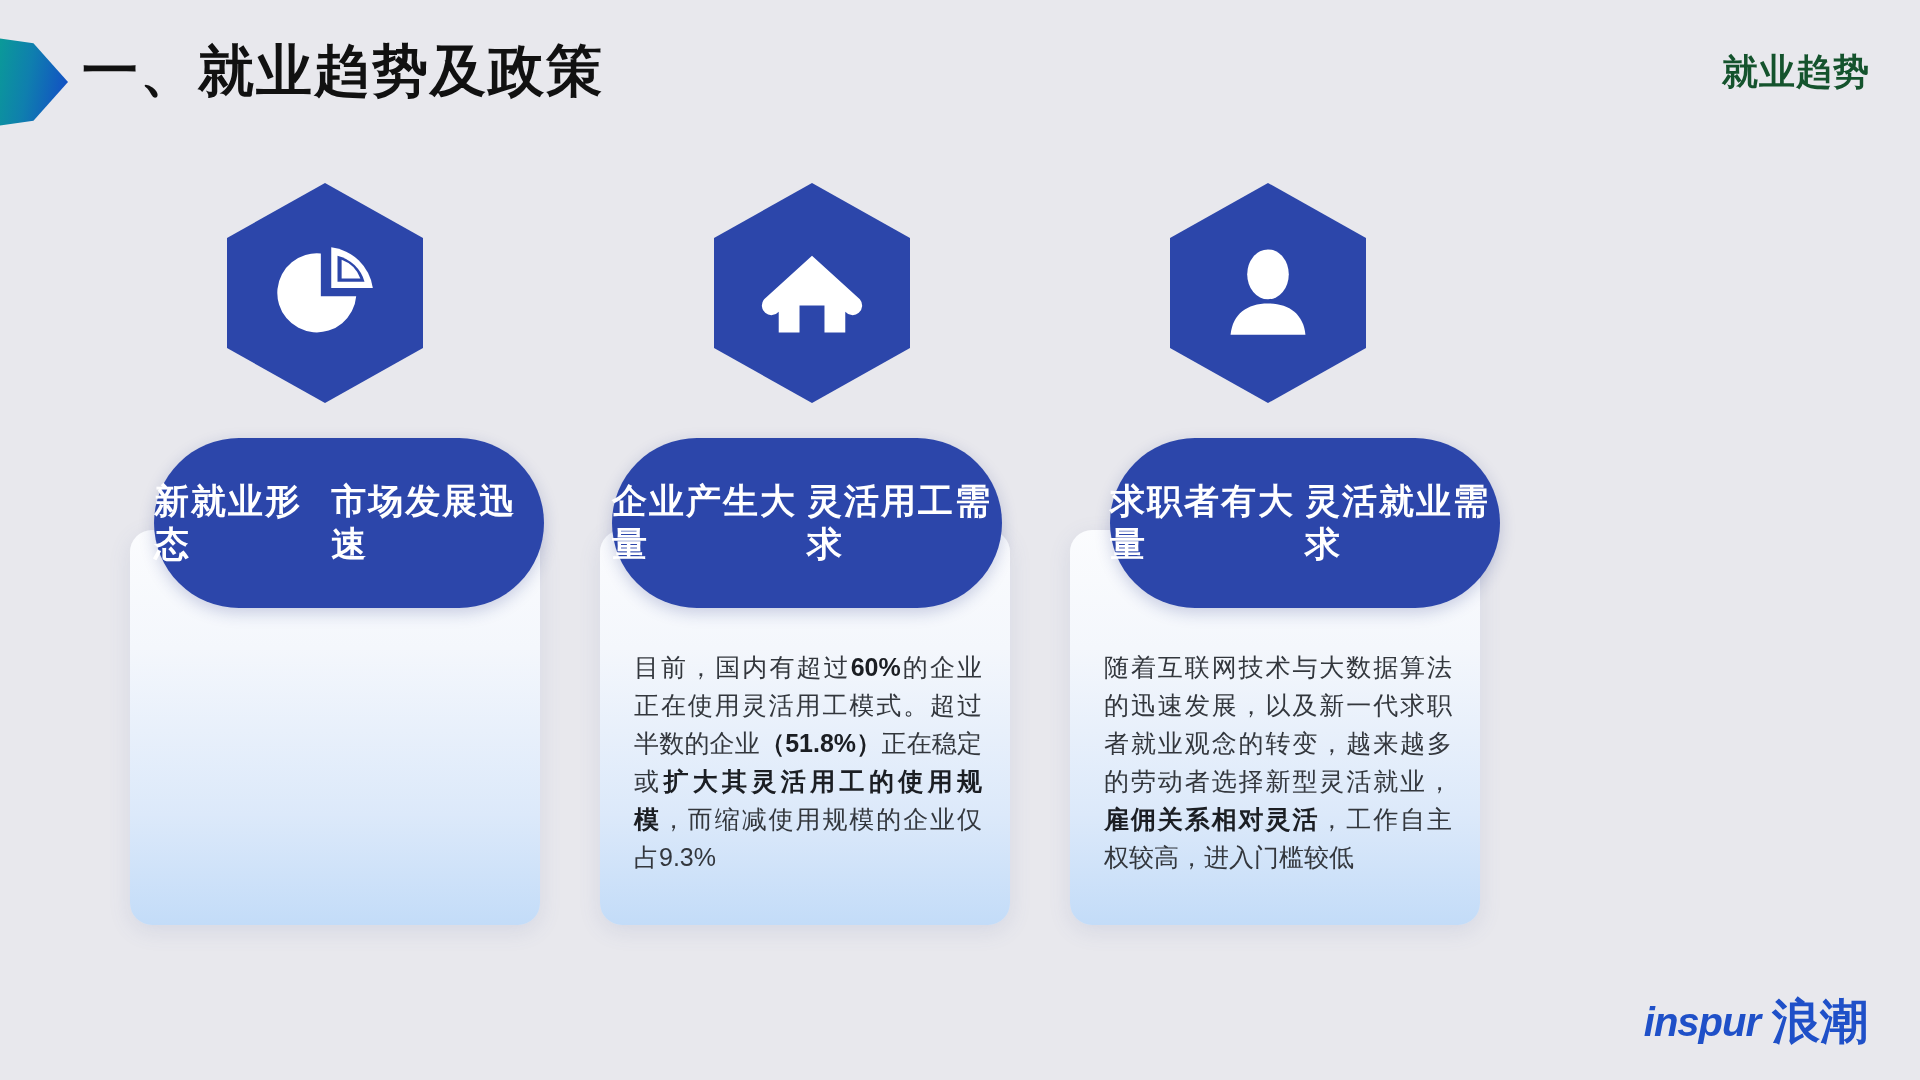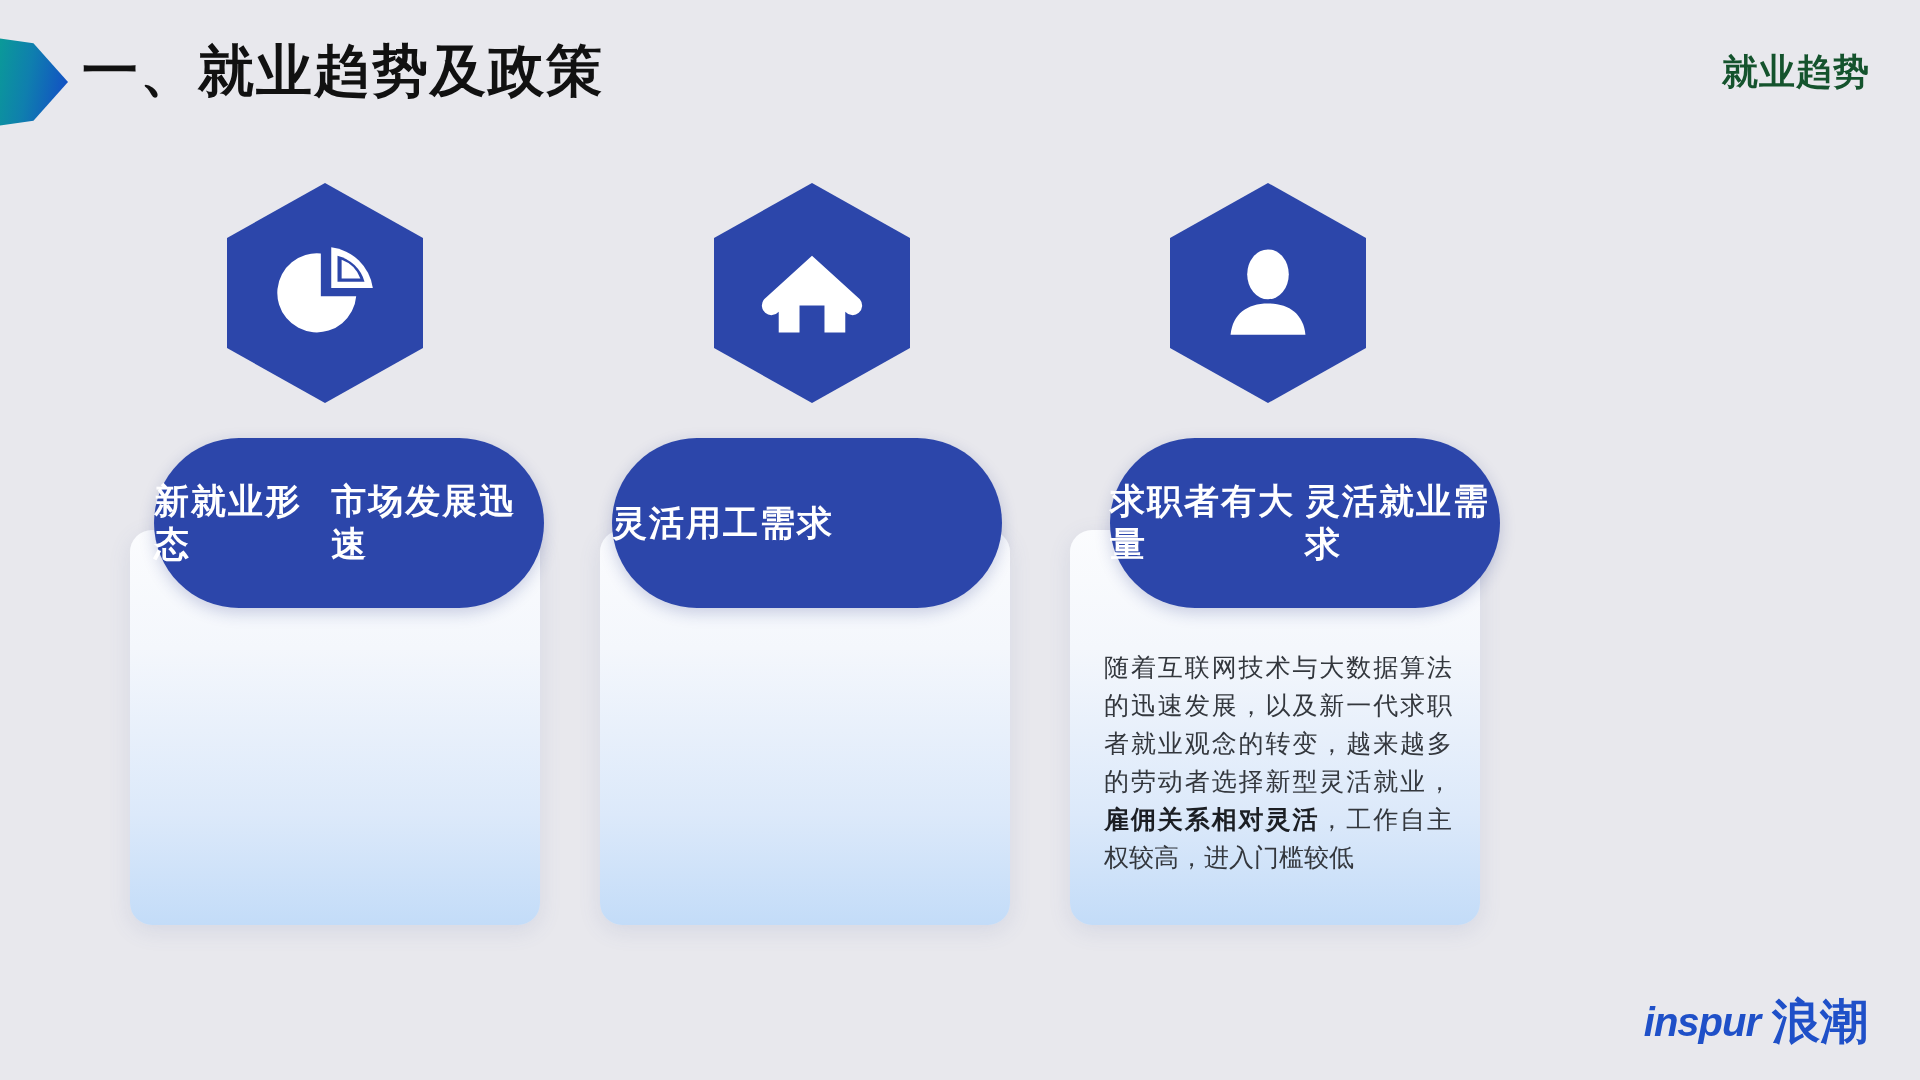--- a/index.html
+++ b/index.html
@@ -156,22 +156,24 @@
 
 <div class="card" id="card-1">
   <div class="card-badge">
     <span>新就业形态</span>
     <span>市场发展迅速</span>
   </div>
 </div>
 
 <div class="card" id="card-2">
   <div class="card-badge">
+    <span>企业产生大量</span>
     <span>灵活用工需求</span>
   </div>
+  <div class="card-body"><span>目前，国内有超过</span><b>60%</b><span>的企业正在使用灵活用工模式。超过半数的企业</span><b>（51.8%）</b><span>正在稳定或</span><b>扩大其灵活用工的使用规模</b><span>，而缩减使用规模的企业仅占9.3%</span></div>
 </div>
 
 <div class="card" id="card-3">
   <div class="card-badge">
     <span>求职者有大量</span>
     <span>灵活就业需求</span>
   </div>
   <div class="card-body"><span>随着互联网技术与大数据算法的迅速发展，以及新一代求职者就业观念的转变，越来越多的劳动者选择新型灵活就业，</span><b>雇佣关系相对灵活</b><span>，工作自主权较高，进入门槛较低</span></div>
 </div>
 

